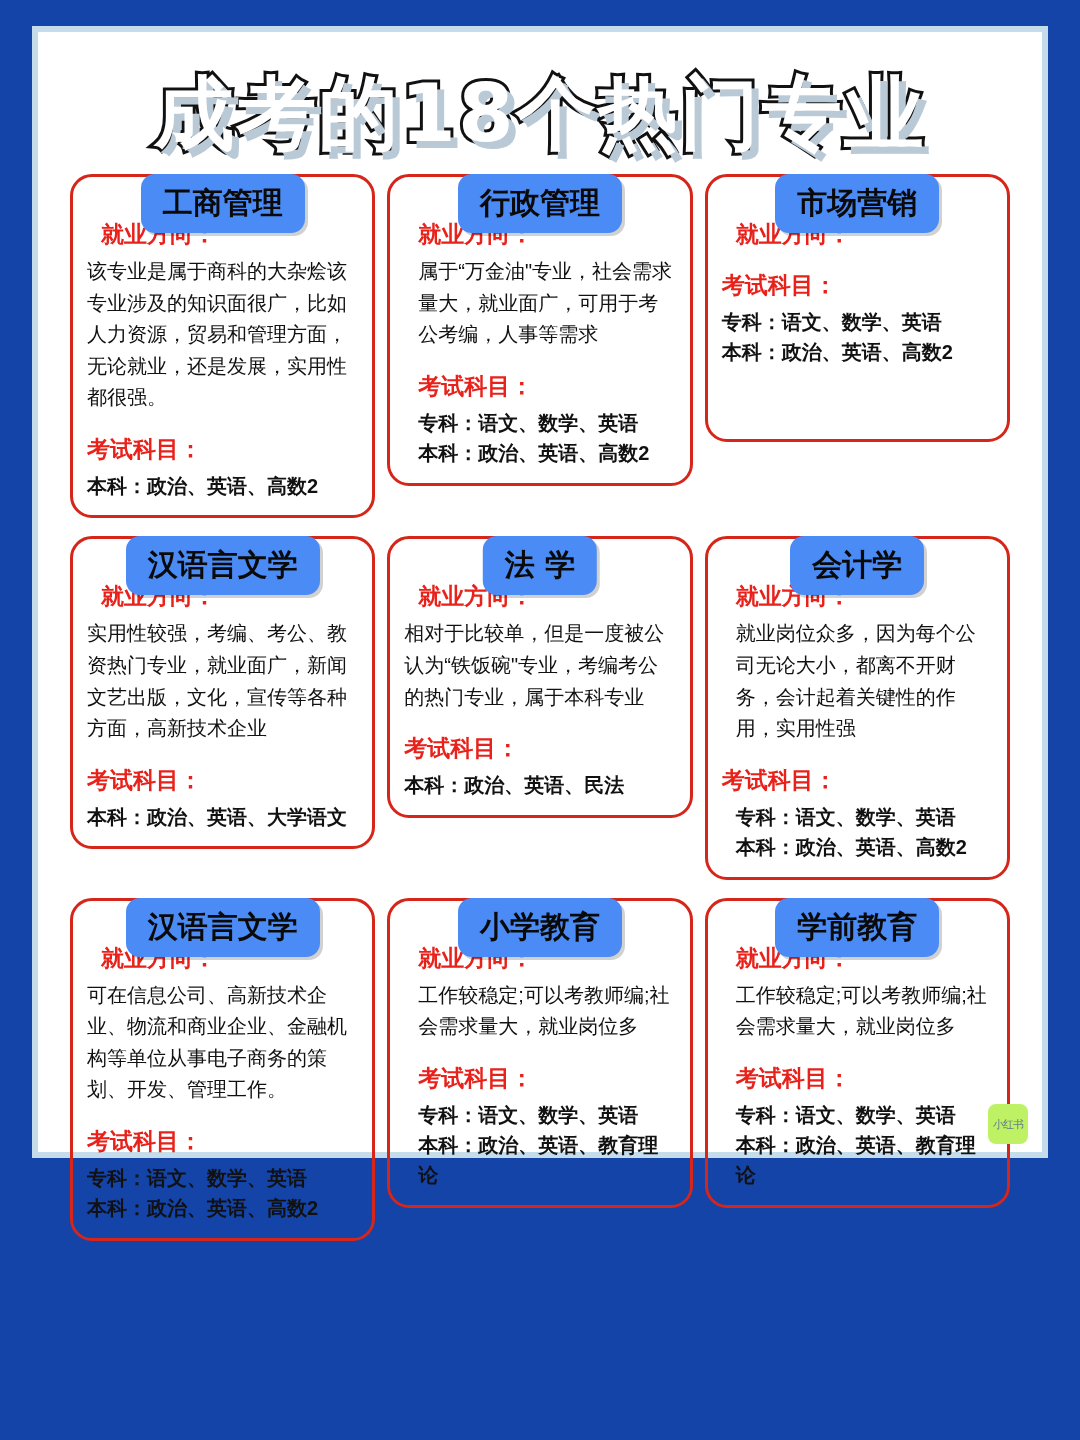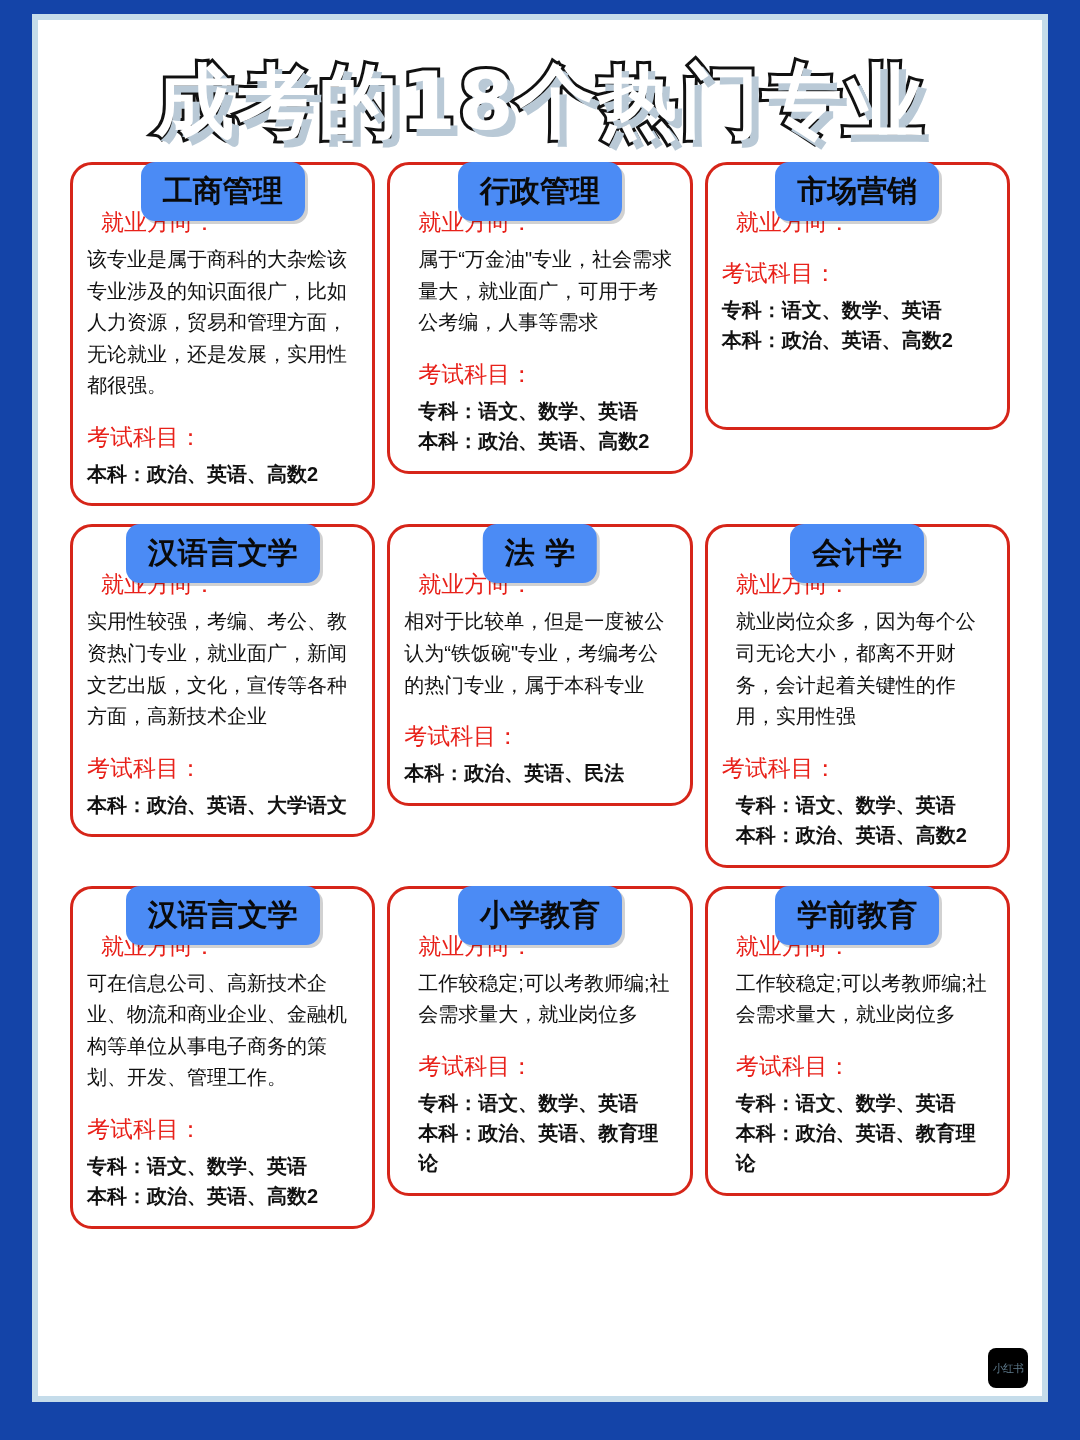--- a/index.html
+++ b/index.html
@@ -9,23 +9,23 @@
   body {
     width: 1080px;
     height: 1440px;
     background: #1444a8;
     font-family: "Liberation Sans", "DejaVu Sans", sans-serif;
     overflow: hidden;
   }
   .poster {
     position: absolute;
     left: 32px;
-    top: 14px;
+    top: 26px;
     width: 1016px;
-    height: 1388px;
+    height: 1132px;
     background: #c5dcea;
     box-sizing: border-box;
     padding: 6px;
   }
   .inner {
     width: 100%;
     height: 100%;
     background: #ffffff;
     box-sizing: border-box;
     padding: 18px 26px 10px 26px;
@@ -73,21 +73,21 @@
     font-weight: bold;
     padding: 9px 22px;
     white-space: nowrap;
     z-index: 2;
     font-family: "DejaVu Sans", "Liberation Sans", sans-serif;
     box-shadow: 3px 3px 0 rgba(0,0,0,0.18);
   }
   .label {
     color: #e8211a;
     font-size: 23px;
-    font-weight: normal;
+    font-weight: bold;
     margin: 2px 0 6px 0;
   }
   .label.second {
     margin-top: 20px;
   }
   .body-text {
     color: #111111;
     font-size: 20px;
     line-height: 1.58;
     margin: 0;
@@ -102,21 +102,21 @@
   .indent {
     padding-left: 14px;
   }
   .footer-badge {
     position: absolute;
     right: 14px;
     bottom: 8px;
     width: 40px;
     height: 40px;
     border-radius: 8px;
-    background: #000000;
+    background: #bef264;
     color: #5e7a8c;
     font-size: 11px;
     display: flex;
     align-items: center;
     justify-content: center;
     letter-spacing: -1px;
   }
 </style>
 </head>
 <body>

